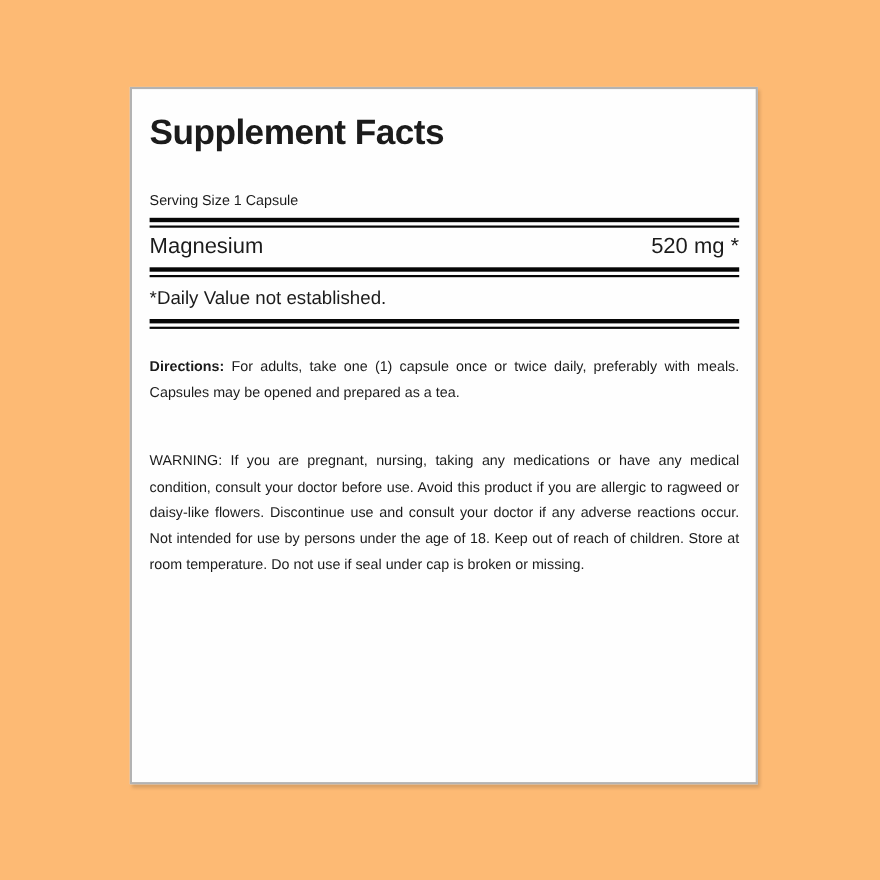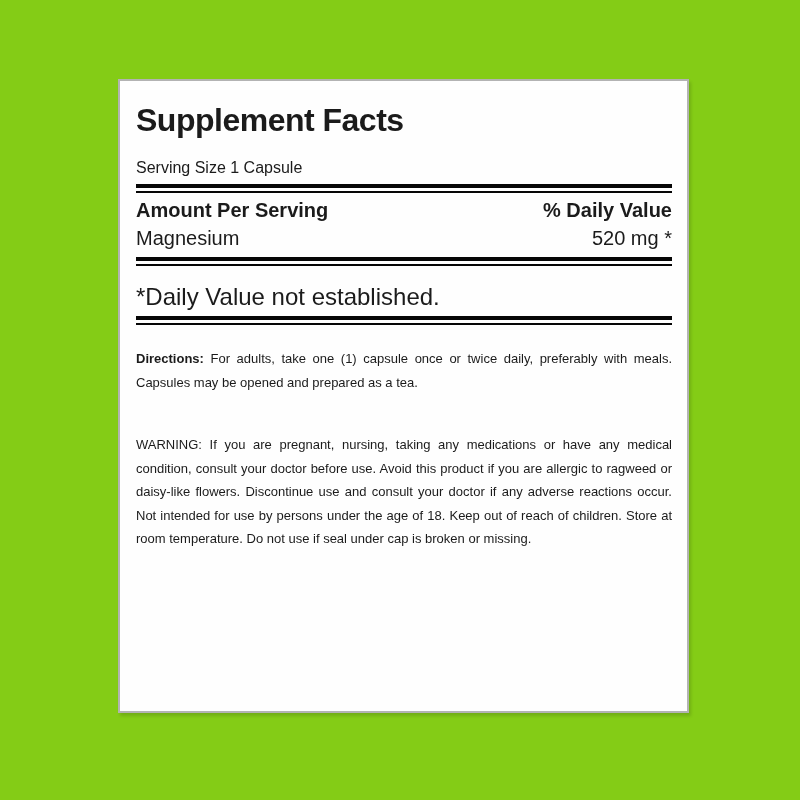--- a/index.html
+++ b/index.html
@@ -6,21 +6,21 @@
     margin: 0;
     padding: 0;
     background: #ffffff;
     font-family: "Liberation Sans", sans-serif;
     color: #1b1b1b;
   }
   .canvas {
     position: relative;
     width: 800px;
     height: 800px;
-    background: #84cc16;
+    background: #fdba74;
     overflow: hidden;
   }
   .label-box {
     position: absolute;
     left: 118px;
     top: 79px;
     width: 571px;
     height: 634px;
     box-sizing: border-box;
     background: #fefefe;
@@ -30,22 +30,22 @@
     overflow: hidden;
   }
   .sf-title {
     font-size: 32px;
     line-height: 34px;
     font-weight: bold;
     letter-spacing: -0.5px;
     margin: 0;
   }
   .serving {
-    margin-top: 20px;
-    font-size: 16px;
+    margin-top: 34px;
+    font-size: 13px;
     line-height: 22px;
   }
   .bar {
     margin-top: 5px;
     height: 3px;
     border-top: 4px solid #060606;
     border-bottom: 2px solid #060606;
     background: #fefefe;
   }
   .bar.mid { margin-top: 8px; }
@@ -58,22 +58,22 @@
     margin-top: 6px;
   }
   .hdr-row { font-weight: bold; }
   .botanical {
     margin-top: 8px;
     padding-left: 11px;
     font-size: 20px;
     line-height: 22px;
   }
   .footnote {
-    margin-top: 20px;
-    font-size: 24px;
+    margin-top: 8px;
+    font-size: 17px;
     line-height: 22px;
   }
   .para {
     font-size: 13px;
     line-height: 23.5px;
     text-align: justify;
     margin: 22px 0 0 0;
   }
   .para.other {
     margin-top: 20px;
@@ -90,24 +90,20 @@
 
 <div class="canvas">
   <div class="label-box">
 
     <h1 class="sf-title">Supplement Facts</h1>
 
     <div class="serving">Serving Size 1 Capsule</div>
 
     <div class="bar"></div>
 
-    <div class="hdr-row">
-      <span>Amount Per Serving</span>
-      <span>% Daily Value</span>
-    </div>
 
     <div class="ing-row">
       <span>Magnesium</span>
       <span>520 mg *</span>
     </div>
 
     <div class="bar mid"></div>
 
 
     <div class="footnote">*Daily Value not established.</div>

